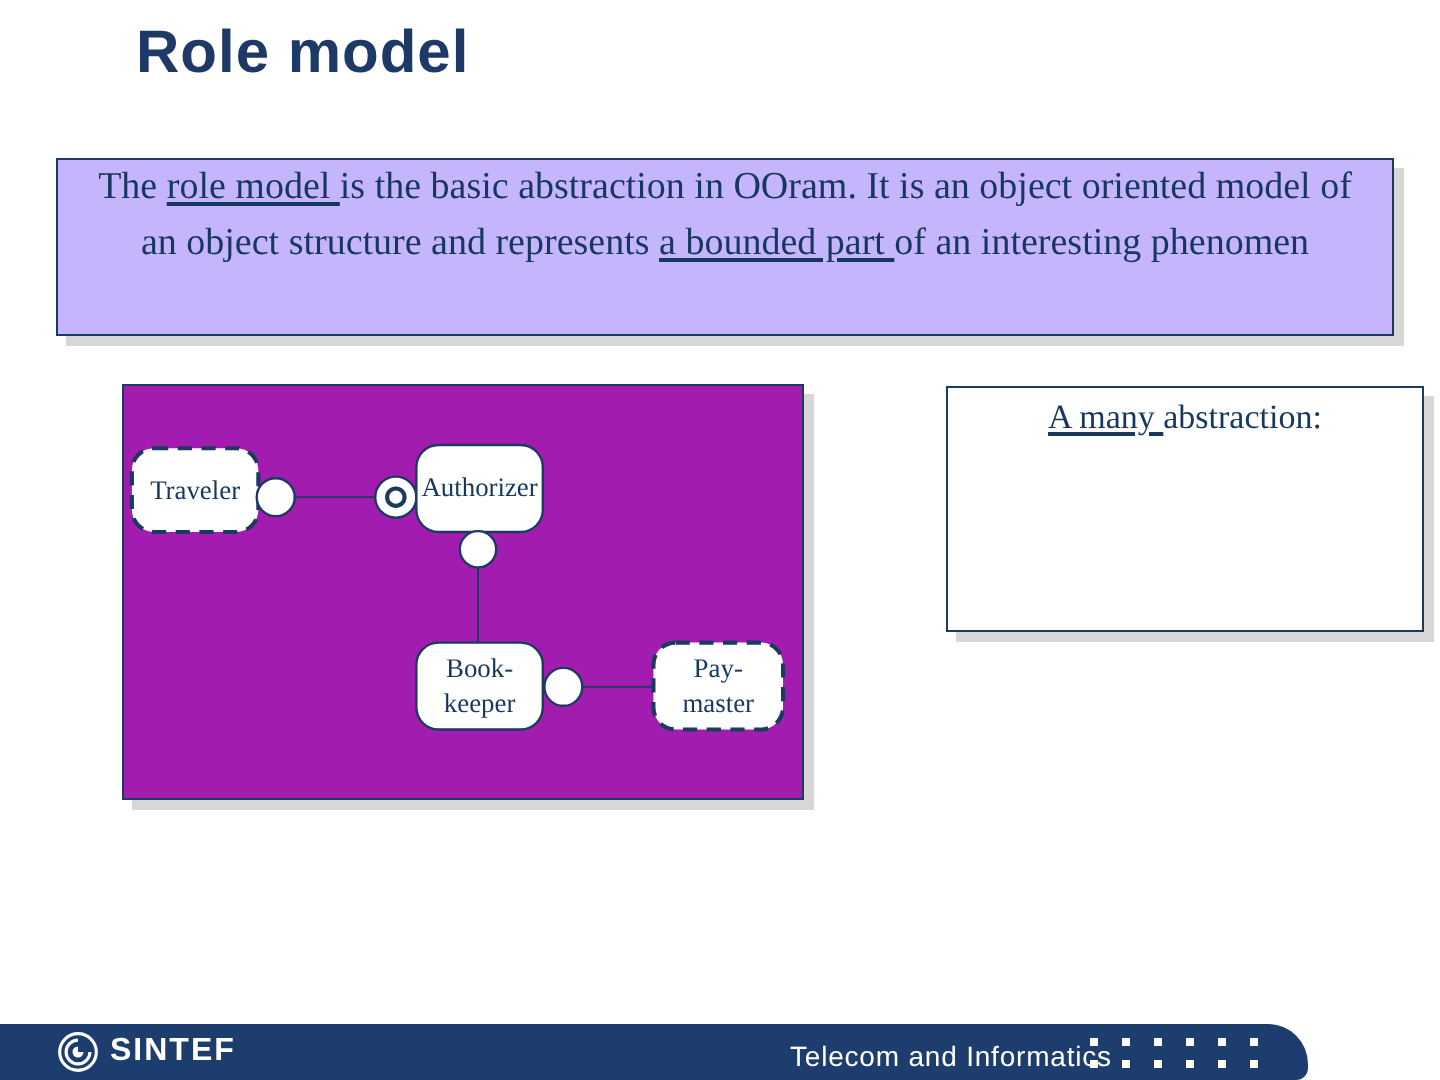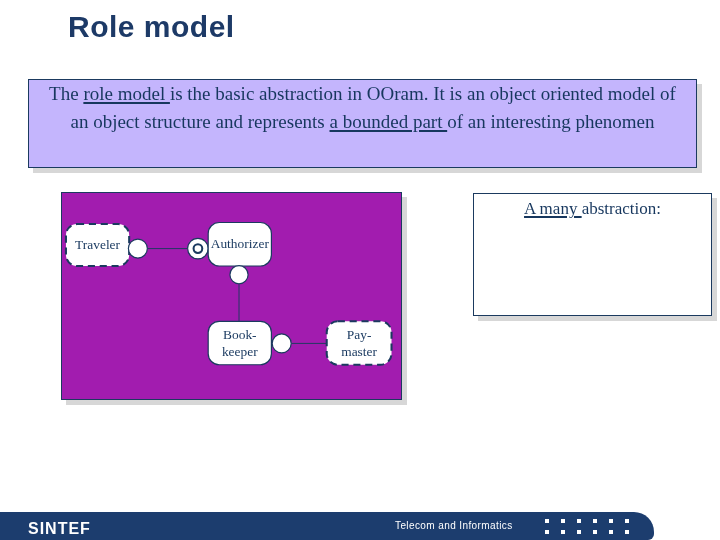--- a/index.html
+++ b/index.html
@@ -51,30 +51,30 @@
     text-align:center;padding:3px 5px;
   }
   
   .footer-bar{
     position:absolute;left:0;top:512px;width:654px;height:28px;
     background:#1c3d6e;
     border-radius:0 20px 6px 0;
   }
   .logo{
     position:absolute;left:28px;top:3px;height:22px;
-    display:flex;align-items:center;gap:5px;flex-direction:column;
+    display:flex;align-items:center;gap:5px;
   }
   .logo-text{
     font-family:"Liberation Sans", sans-serif;
     font-size:16px;font-weight:bold;color:#ffffff;letter-spacing:1px;
   }
   .footer-dept{
     position:absolute;left:395px;top:8px;
     font-family:"Liberation Sans", sans-serif;
-    font-size:10px;color:#ffffff;letter-spacing:0.4px;
+    font-size:14px;color:#ffffff;letter-spacing:0.4px;
   }
   .dot-grid{
     position:absolute;left:545px;top:7px;
     display:grid;grid-template-columns:repeat(6,4px);
     grid-auto-rows:4px;column-gap:12px;row-gap:7px;
   }
   .dot{width:4px;height:4px;background:#ffffff;}
 </style>
 </head>
 <body>

